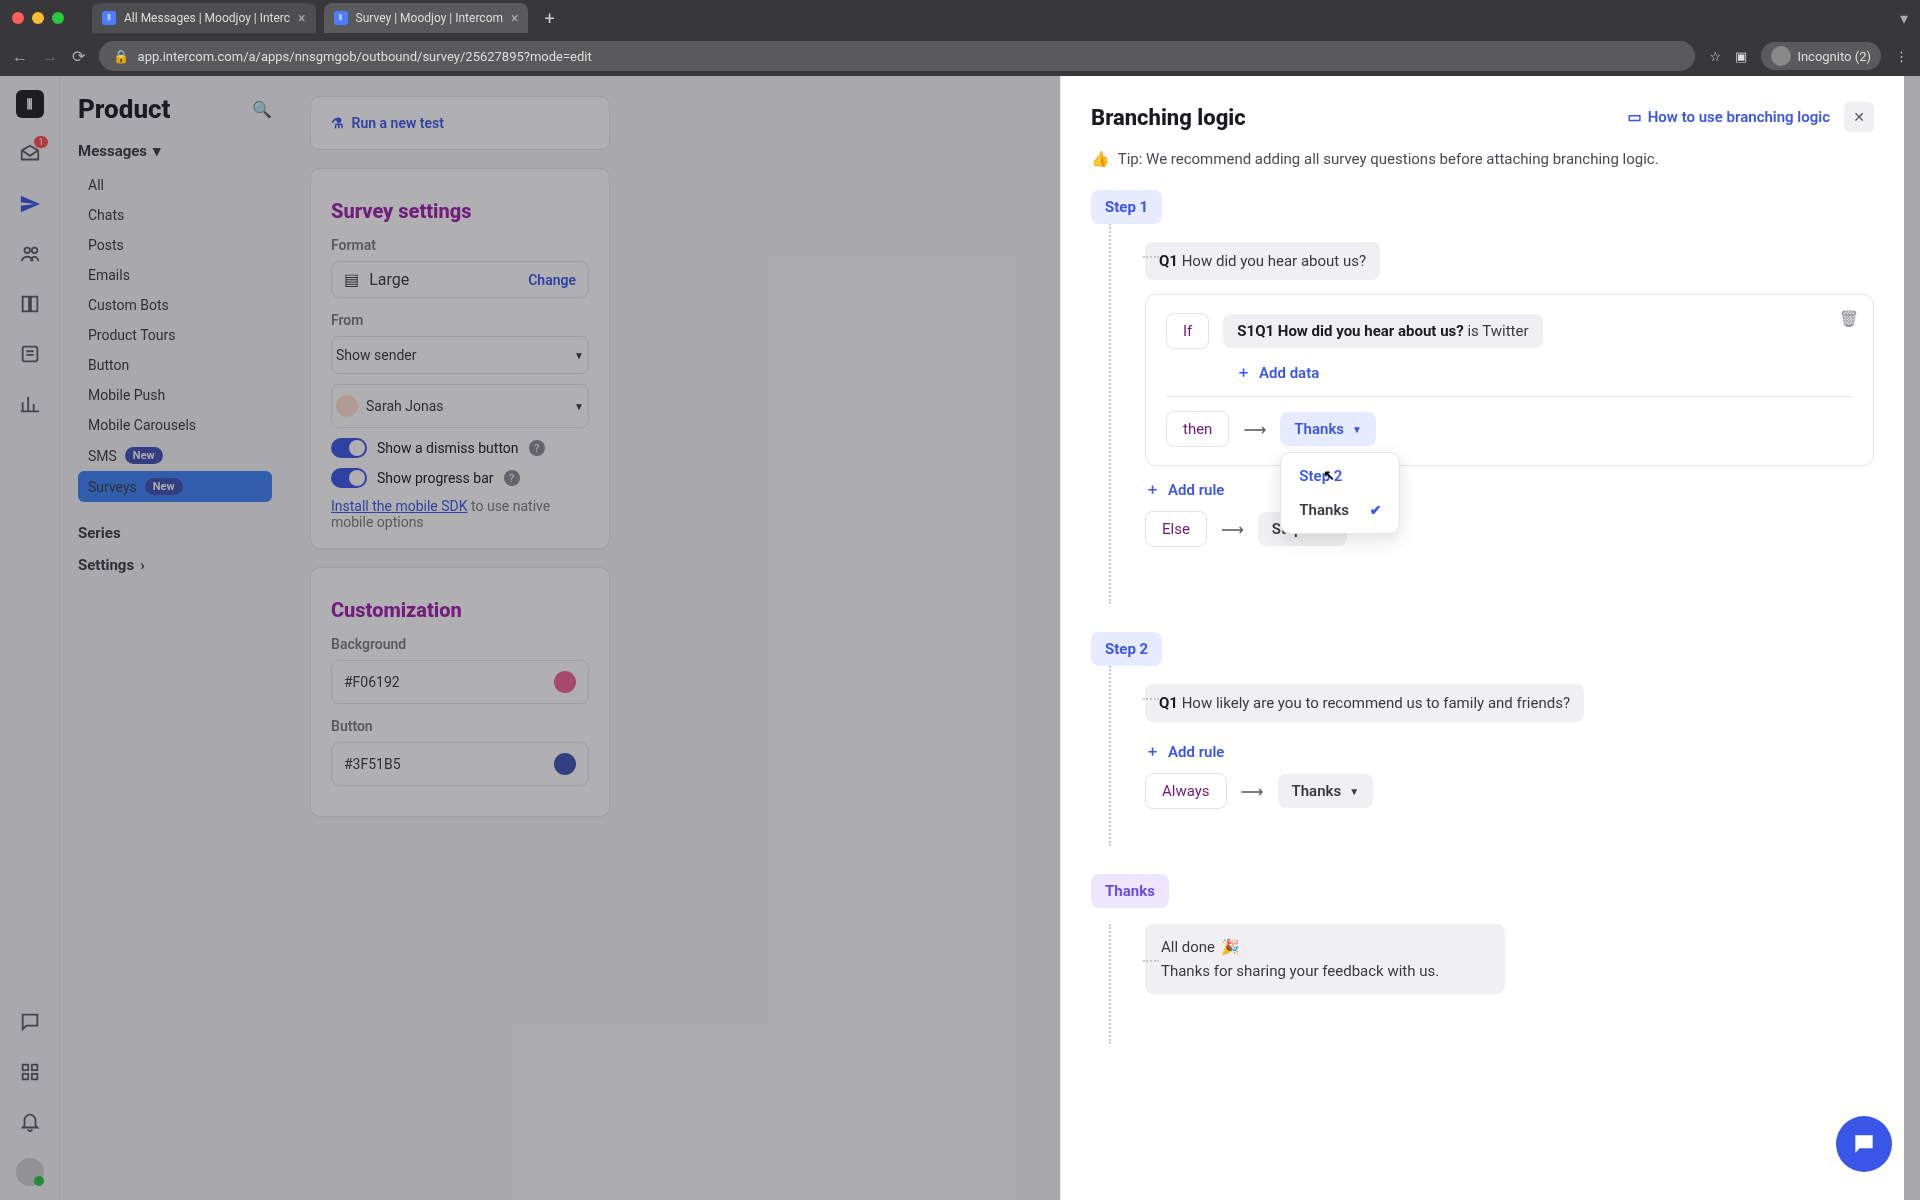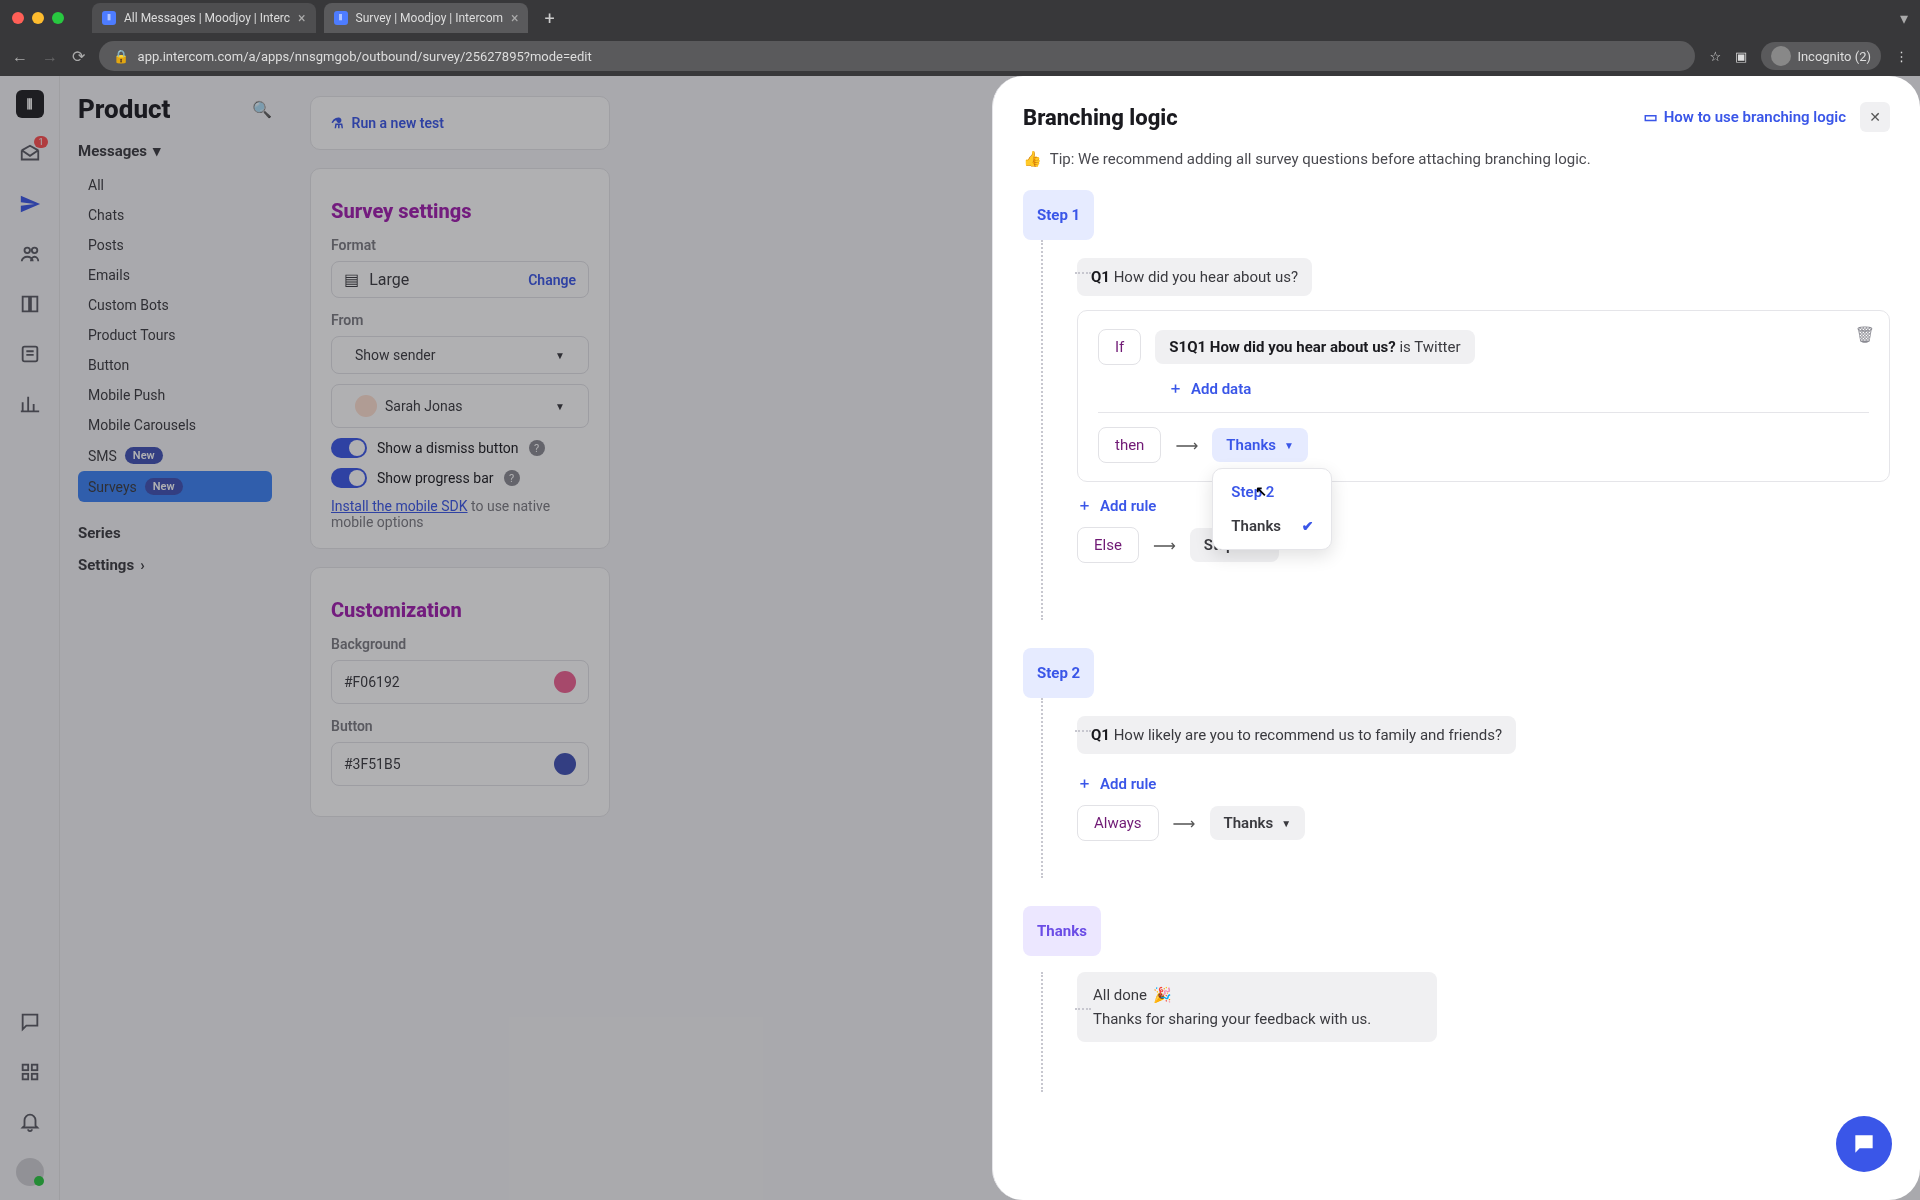--- a/index.html
+++ b/index.html
@@ -45,21 +45,21 @@
 
 .main { flex: 1; background: #f5f5f7; display: flex; }
 .settings-col { width: 320px; padding: 20px 0 20px 20px; }
 .card { background: #fff; border: 1px solid #e5e5e9; border-radius: 10px; padding: 18px 20px; margin-bottom: 18px; }
 .run-test { display:flex;align-items:center;gap:8px;color:#3a56e8;font-weight:600;font-size:14px; }
 .card h2 { font-size: 20px; font-weight: 800; color: #a21caf; margin-bottom: 14px; margin-top: 12px; }
 .field-label { font-size: 14px; color: #7b7b82; font-weight: 600; margin: 14px 0 8px; }
 .fmt-row { display:flex;align-items:center;border:1px solid #e2e2e6;border-radius:8px;padding:8px 12px;justify-content:space-between; }
 .fmt-row .left { display:flex;align-items:center;gap:10px;color:#3a3a3f; }
 .change-link { color:#3a56e8;font-weight:600;font-size:14px; }
-.select { border:1px solid #e2e2e6;border-radius:8px;padding:10px 23px;display:flex;align-items:center;justify-content:space-between;color:#3a3a3f;font-size:14px;margin-bottom:10px; }
+.select { border:1px solid #e2e2e6;border-radius:8px;padding:10px 4px;display:flex;align-items:center;justify-content:space-between;color:#3a3a3f;font-size:14px;margin-bottom:10px; }
 .avatar-sel { display:flex;align-items:center;gap:8px; }
 .mini-avatar { width:22px;height:22px;border-radius:50%;background:#ffe0d1; }
 .toggle-row { display:flex;align-items:center;gap:10px;margin:10px 0;font-size:14px;color:#1a1a1f; }
 .toggle { width:36px;height:20px;background:#3a56e8;border-radius:10px;position:relative; }
 .toggle::after { content:'';position:absolute;right:2px;top:2px;width:16px;height:16px;background:#fff;border-radius:50%; }
 .info-icon { width:16px;height:16px;border-radius:50%;background:#8a8a92;color:#fff;font-size:11px;display:flex;align-items:center;justify-content:center; }
 .sdk-text { font-size:14px;color:#7b7b82; }
 .sdk-text a { color:#3a56e8;text-decoration:underline; }
 .color-input { border:1px solid #e2e2e6;border-radius:8px;padding:10px 12px;display:flex;align-items:center;justify-content:space-between;font-size:14px;color:#3a3a3f;margin-bottom:12px; }
 .swatch { width:22px;height:22px;border-radius:50%; }
@@ -67,29 +67,29 @@
 .preview-col { flex:1;padding:20px; }
 .manage-link { color:#3a56e8;font-weight:600;font-size:14px;display:flex;align-items:center;gap:6px;justify-content:flex-end;margin-bottom:20px; }
 .phone-preview { background:#1f1f22;border-radius:24px;padding:14px; margin-left:auto;width:90px;height:520px; }
 .phone-inner { background:#f06192;border-radius:18px;height:100%;position:relative; }
 .phone-avatar { position:absolute;top:24px;left:50%;transform:translateX(-50%);width:34px;height:34px;border-radius:50%;background:#ffe8dc; }
 
 
 .scrim { position:absolute;inset:0;background:rgba(30,30,35,0.35); pointer-events:none; z-index: 10; }
 
 
-.panel { position:absolute;top:0;right:0;bottom:0;width:928px;background:#fff;border-left:1px solid #e5e5e9;padding:26px 30px;overflow-y:auto; z-index: 20; border-radius: 31px; }
+.panel { position:absolute;top:0;right:16px;bottom:0;width:844px;background:#fff;border-left:1px solid #e5e5e9;padding:26px 30px;overflow-y:auto; z-index: 20; }
 .panel-header { display:flex;align-items:center;justify-content:space-between;margin-bottom:18px; }
 .panel-header h2 { font-size:22px;font-weight:800;color:#1a1a1f; }
 .panel-header .right { display:flex;align-items:center;gap:14px; }
 .help-link { color:#3a56e8;font-weight:600;font-size:15px;display:flex;align-items:center;gap:6px; }
 .close-btn { width:30px;height:30px;border-radius:6px;background:#f0f0f2;display:flex;align-items:center;justify-content:center;color:#555;font-size:14px; }
 .tip { display:flex;align-items:center;gap:8px;font-size:15px;color:#4a4a50;margin-bottom:22px; }
 
-.step-label { display:inline-block;background:#e6ebff;color:#3a56e8;padding:16px 14px;border-radius:8px;font-weight:700;font-size:15px; }
+.step-label { display:inline-block;background:#e6ebff;color:#3a56e8;padding:8px 14px;border-radius:8px;font-weight:700;font-size:15px; }
 .step-label.thanks { background:#ece7ff;color:#6b4de6; }
 .tree { position:relative;padding-left:34px;margin-top:0; }
 .vline { position:absolute;left:18px;top:0;bottom:0;border-left:2px dotted #c7c7cf; }
 .hconn { position:absolute;left:18px;width:16px;border-top:2px dotted #c7c7cf; }
 .q-box { display:inline-block;background:#f0f0f2;padding:10px 14px;border-radius:8px;font-size:15px;color:#3a3a3f;margin:18px 0 14px 0; }
 .q-box b { color:#1a1a1f; }
 .rule-card { border:1px solid #e5e5e9;border-radius:10px;padding:18px 20px;margin-bottom:14px;position:relative; }
 .trash { position:absolute;top:14px;right:14px;color:#8a8a92;font-size:16px; }
 .rule-row { display:flex;align-items:center;gap:14px;flex-wrap:wrap;margin-bottom:14px; }
 .chip { border:1px solid #e2e2e6;border-radius:8px;padding:8px 16px;font-size:15px;color:#701a75; }

